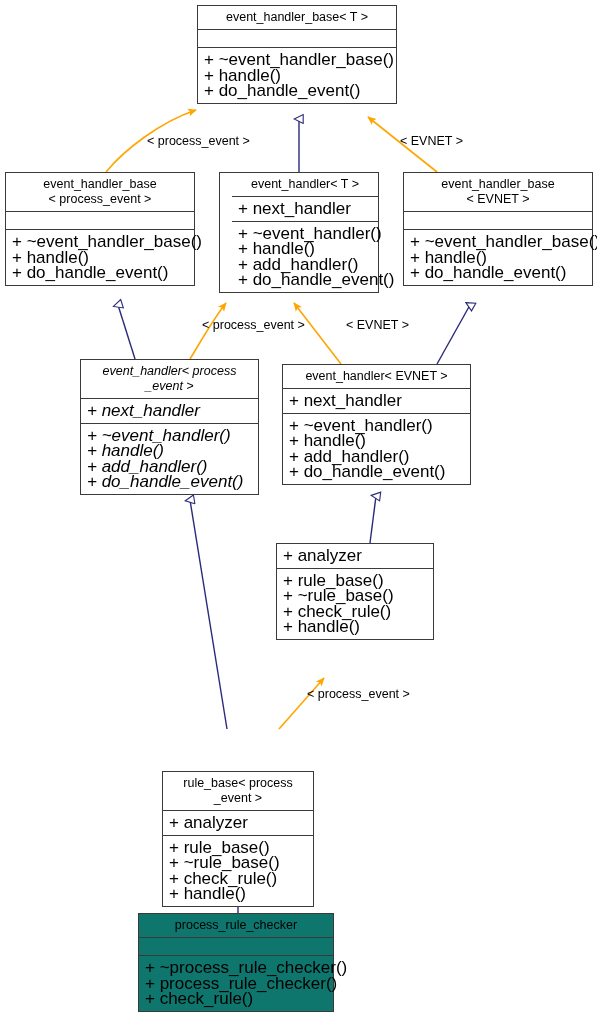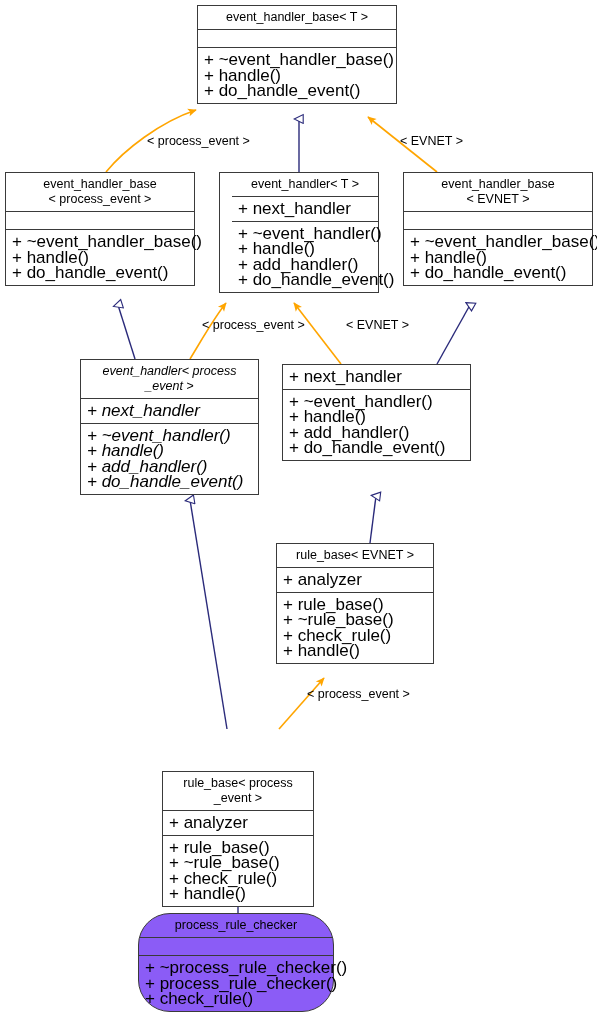--- a/index.html
+++ b/index.html
@@ -28,22 +28,21 @@
 
   
   .node {
     position: absolute;
     box-sizing: border-box;
     border: 1px solid #3a3a3a;
     background: #ffffff;
     z-index: 5;
   }
   .node.highlight {
-    background: #8b5cf6;
-    border-radius: 32px;
+    background: #0f766e;
   }
   .node .cmp {
     box-sizing: border-box;
     border-bottom: 1px solid #3a3a3a;
   }
   .node .cmp.last {
     border-bottom: none;
   }
   .node .title {
     text-align: center;
@@ -169,33 +168,33 @@
     </div>
     <div class="cmp ops last">
       <div class="row">+ ~event_handler()</div>
       <div class="row">+ handle()</div>
       <div class="row">+ add_handler()</div>
       <div class="row">+ do_handle_event()</div>
     </div>
   </div>
 
   <div class="node" style="left:282px; top:364px; width:189px;">
+    <div class="cmp title">event_handler&lt; EVNET &gt;</div>
     <div class="cmp attrs">
       <div class="row">+ next_handler</div>
     </div>
     <div class="cmp ops last">
       <div class="row">+ ~event_handler()</div>
       <div class="row">+ handle()</div>
       <div class="row">+ add_handler()</div>
       <div class="row">+ do_handle_event()</div>
     </div>
   </div>
 
   <div class="node" style="left:276px; top:543px; width:158px;">
-    <div class="cmp title">rule_base&lt; EVNET &gt;</div>
     <div class="cmp attrs">
       <div class="row">+ analyzer</div>
     </div>
     <div class="cmp ops last">
       <div class="row">+ rule_base()</div>
       <div class="row">+ ~rule_base()</div>
       <div class="row">+ check_rule()</div>
       <div class="row">+ handle()</div>
     </div>
   </div>

